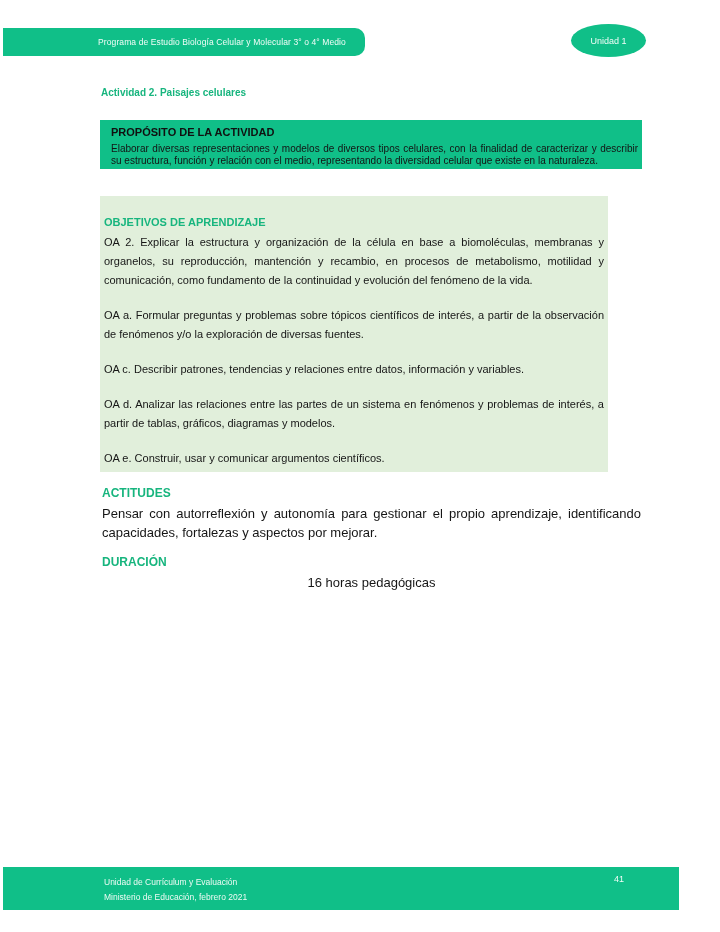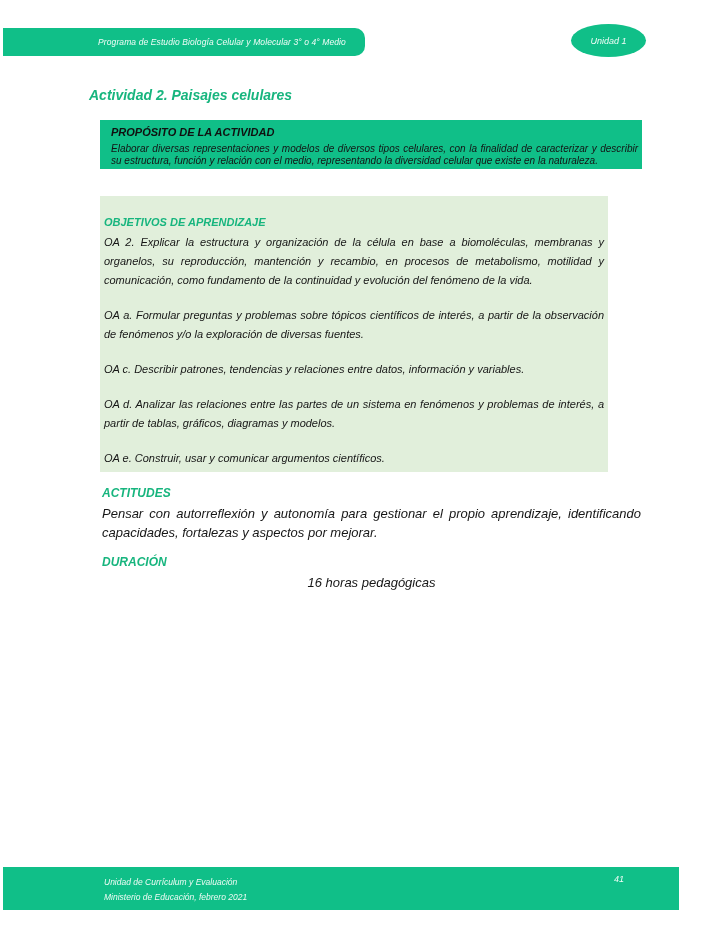--- a/index.html
+++ b/index.html
@@ -1,21 +1,21 @@
 <!DOCTYPE html>
 <html lang="es" style="--brand-green: #10bf88; --light-green: #e1efdb; --heading-green: #17b57e;"><head>
 <meta charset="utf-8">
 <style>
   :root{
     --brand-green:#10bf88;
     --light-green:#e1efdb;
     --heading-green:#17b57e;
     --ink:#1c1c1c;
   }
-  *{margin:1px;padding:0;box-sizing:border-box;font-style:italic;}
+  *{margin:1px;padding:0;box-sizing:border-box;}
   html,body{width:720px;height:932px;}
   body{
     position:relative;
     background:#ffffff;
     overflow:hidden;
     font-family:"Liberation Sans",sans-serif;
     color:var(--ink);
   }
   
   .header-bar{
@@ -28,23 +28,23 @@
   }
   .unit-badge{
     position:absolute;left:568px;top:21px;width:75px;height:33px;
     background:var(--brand-green);
     border-radius:50%;
     display:flex;align-items:center;justify-content:center;
     color:#f2fdf8;font-size:9px;text-align:center;
   }
   
   .activity-title{
-    position:absolute;left:86px;top:84px;width:542px;
+    position:absolute;left:98px;top:84px;width:542px;
     color:var(--heading-green);
-    font-size:14px;font-weight:bold;
+    font-size:10px;font-weight:bold;
   }
   
   .purpose-box{
     position:absolute;left:97px;top:117px;width:542px;
     background:var(--brand-green);
     padding:2px 3px 1px 10px;
   }
   .purpose-box .box-heading{
     font-size:11px;font-weight:bold;color:#101010;line-height:19px;
   }

